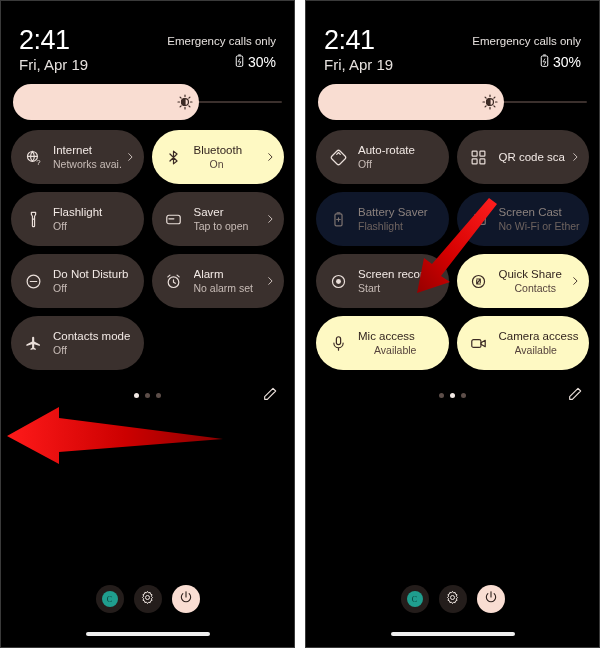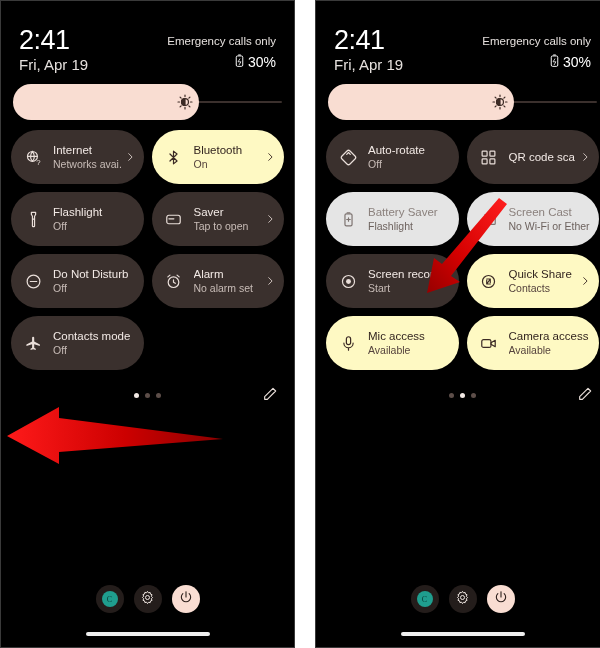--- a/index.html
+++ b/index.html
@@ -2,21 +2,21 @@
 <html><head>
 <meta charset="utf-8">
 <style>
   * { box-sizing: border-box; margin: 0; padding: 0; }
   html, body {
     width: 600px; height: 648px;
     background: #ffffff;
     font-family: "Liberation Sans", sans-serif;
     overflow: hidden;
   }
-  .stage { position: relative; width: 600px; height: 648px; display: flex; gap: 20px; background:#fff; }
+  .stage { position: relative; width: 600px; height: 648px; display: flex; gap: 10px; background:#fff; }
 
   .panel {
     position: relative;
     width: 295px; height: 648px;
     background: #000000;
     border: 1px solid #3a3a3a;
     overflow: hidden;
     flex: 0 0 295px;
   }
 
@@ -51,34 +51,34 @@
   .tile {
     position: relative;
     height: 54px;
     border-radius: 27px;
     background: #3a302d;
     display: flex; align-items: center;
     padding: 0 9px 0 11px;
     overflow: hidden;
   }
   .tile.active { background: #fef9c3; }
-  .tile.disabled { background: #e5e5e5; }
+  .tile.disabled { background: #0f172a; }
   .tile-ico { flex: 0 0 22px; width: 22px; height: 22px; display: flex; align-items: center; justify-content: center; margin-right: 9px; }
   .tile-text { flex: 1 1 auto; min-width: 0; }
   .tile-title {
     font-size: 11.5px; color: #f2e9e5; line-height: 14px;
     white-space: nowrap; overflow: hidden; text-overflow: clip;
   }
   .tile-sub {
     font-size: 10.5px; color: #c8bcb7; line-height: 13px; margin-top: 1px;
     white-space: nowrap; overflow: hidden; text-overflow: clip;
   }
   .tile.single .tile-title { line-height: 22px; }
   .tile.active .tile-title { color: #2d1f1b; }
-  .tile.active .tile-sub { color: #55433d; }
+  .tile.active .tile-sub { color: #55433d; margin-left: 16px; }
   .tile.disabled .tile-title { color: #8b817d; }
   .tile.disabled .tile-sub { color: #6e635f; }
   .chev { flex: 0 0 10px; margin-left: 4px; }
 
   
   .footer-row {
     position: relative; margin-top: 14px; height: 22px;
     display: flex; align-items: center; justify-content: center;
   }
   .dots { display: flex; gap: 6px; }

